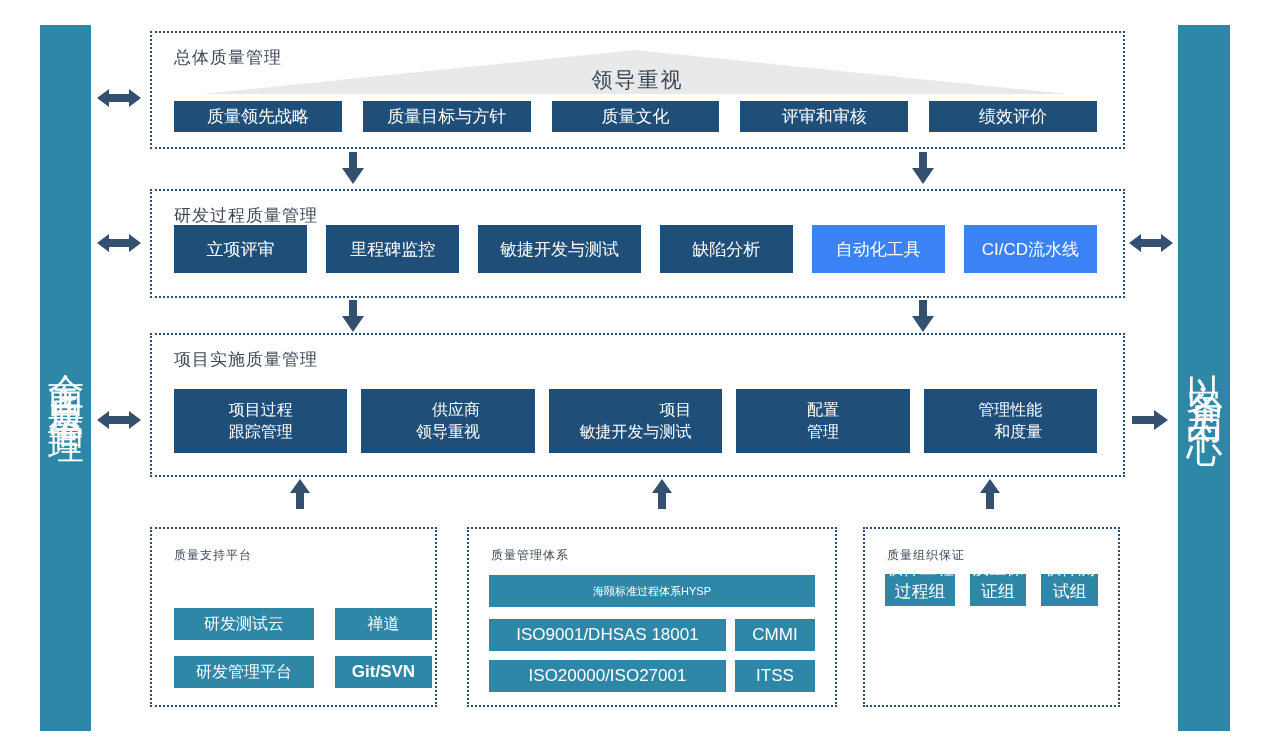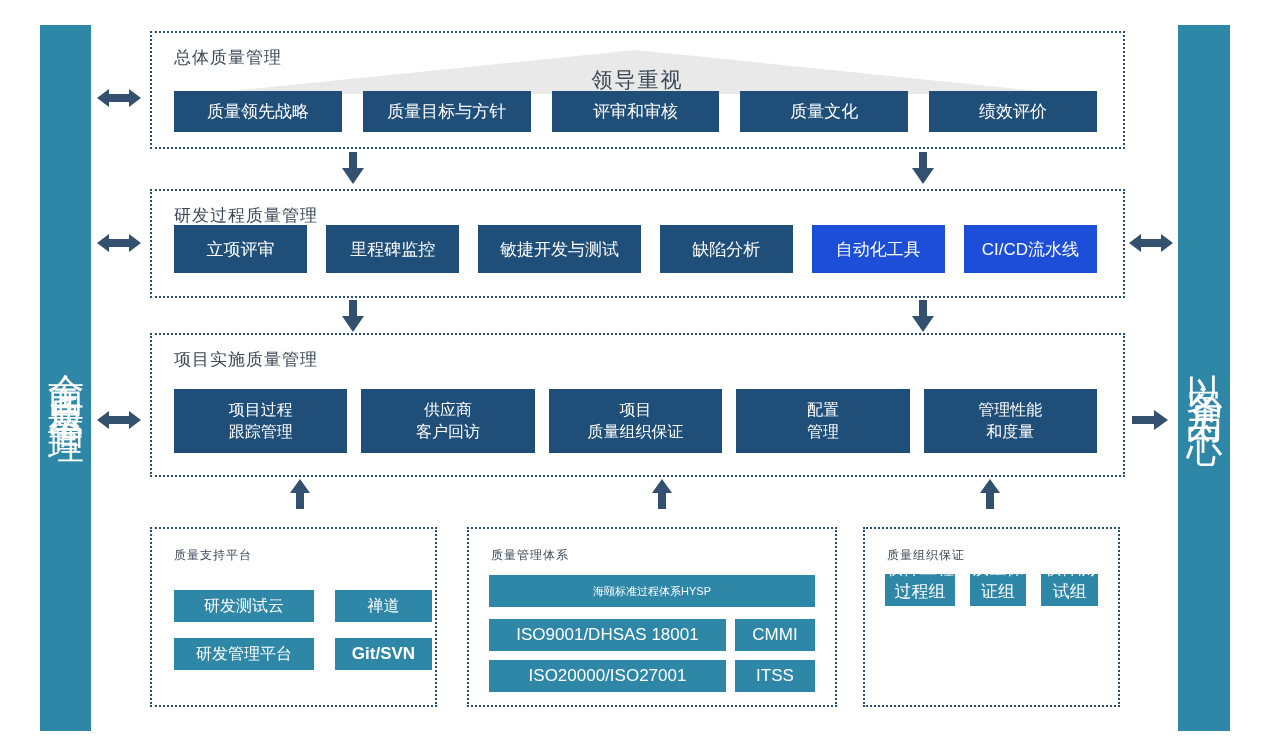--- a/index.html
+++ b/index.html
@@ -27,46 +27,46 @@
   .sec3{top:333px;height:144px;}
   .sec-title{
     position:absolute;left:22px;top:13px;font-size:17px;color:#3c4856;letter-spacing:1px;
   }
   .banner-tri{position:absolute;left:50px;top:16px;width:866px;height:46px;}
   .banner-label{
     position:absolute;left:0;right:0;top:33px;text-align:center;
     font-size:21px;color:#3c4856;letter-spacing:2px;
   }
   .btn-row{position:absolute;left:22px;right:26px;display:flex;}
-  .sec1 .btn-row{bottom:15px;gap:21px;height:41px;}
+  .sec1 .btn-row{bottom:15px;gap:21px;height:31px;}
   .sec2 .btn-row{bottom:23px;gap:19px;height:48px;}
   .sec3 .btn-row{bottom:22px;gap:14px;height:64px;}
   .btn{
     background:#1f4e79;color:#ffffff;display:flex;align-items:center;justify-content:center;
     font-size:17px;flex:1;text-align:center;
   }
-  .btn.teal{background:#1d4ed8;}
+  .btn.teal{background:#3b82f6;}
   .btn.grow{flex:1.22;}
-  .btn.two-line{white-space:pre-line;font-size:16px;line-height:1.35;}
+  .btn.two-line{white-space:pre-line;font-size:16px;line-height:1.35;text-align:right;}
 
   
   .bbox{
     position:absolute;top:527px;height:180px;box-sizing:border-box;
     border:2px dotted #2b4d6f;padding:12px 20px;background:#ffffff;
   }
   .bboxA{left:150px;width:287px;}
   .bboxB{left:467px;width:370px;}
   .bboxC{left:863px;width:257px;}
   .bbox-title{font-size:12px;color:#3c4856;margin:6px 0 0 2px;letter-spacing:1px;}
   .tbtn{
     background:#2e87a7;color:#ffffff;display:flex;align-items:center;justify-content:center;
     font-size:16px;height:32px;text-align:center;
   }
   .tbtn.bold{font-weight:700;font-size:17px;}
-  .gridA{display:grid;grid-template-columns:140px 97px;gap:16px 21px;margin-top:26px;margin-left:2px;}
+  .gridA{display:grid;grid-template-columns:140px 97px;gap:16px 21px;margin-top:44px;margin-left:2px;}
   .wideB{margin-top:11px;font-size:11px;}
   .gridB{display:grid;grid-template-columns:1fr 80px;gap:9px;margin-top:12px;}
   .gridB .tbtn{font-size:17px;}
   .colC{display:flex;gap:15px;margin-top:10px;}
   .colC .tbtn{font-size:17px;}
 
   
   .arrow{position:absolute;line-height:0;}
   .arrow svg{display:block;}
 </style>
@@ -84,22 +84,22 @@
 
   <div class="sec sec1">
     <svg class="banner-tri" viewBox="0 0 866 46" preserveAspectRatio="none">
       <polygon points="433,1 866,45 0,45" fill="#e9e9e9"></polygon>
     </svg>
     <div class="sec-title">总体质量管理</div>
     <div class="banner-label">领导重视</div>
     <div class="btn-row">
       <div class="btn">质量领先战略</div>
       <div class="btn">质量目标与方针</div>
+      <div class="btn">质量文化</div>
       <div class="btn">评审和审核</div>
-      <div class="btn">质量文化</div>
       <div class="btn">绩效评价</div>
     </div>
   </div>
 
   <div class="sec sec2">
     <div class="sec-title">研发过程质量管理</div>
     <div class="btn-row">
       <div class="btn">立项评审</div>
       <div class="btn">里程碑监控</div>
       <div class="btn grow">敏捷开发与测试</div>
@@ -108,23 +108,23 @@
       <div class="btn teal">CI/CD流水线</div>
     </div>
   </div>
 
   <div class="sec sec3">
     <div class="sec-title">项目实施质量管理</div>
     <div class="btn-row">
       <div class="btn two-line">项目过程
 跟踪管理</div>
       <div class="btn two-line">供应商
-客户回访</div>
+领导重视</div>
       <div class="btn two-line">项目
-质量组织保证</div>
+敏捷开发与测试</div>
       <div class="btn two-line">配置
 管理</div>
       <div class="btn two-line">管理性能
 和度量</div>
     </div>
   </div>
 
   <div class="bbox bboxA">
     <div class="bbox-title">质量支持平台</div>
     <div class="gridA">

